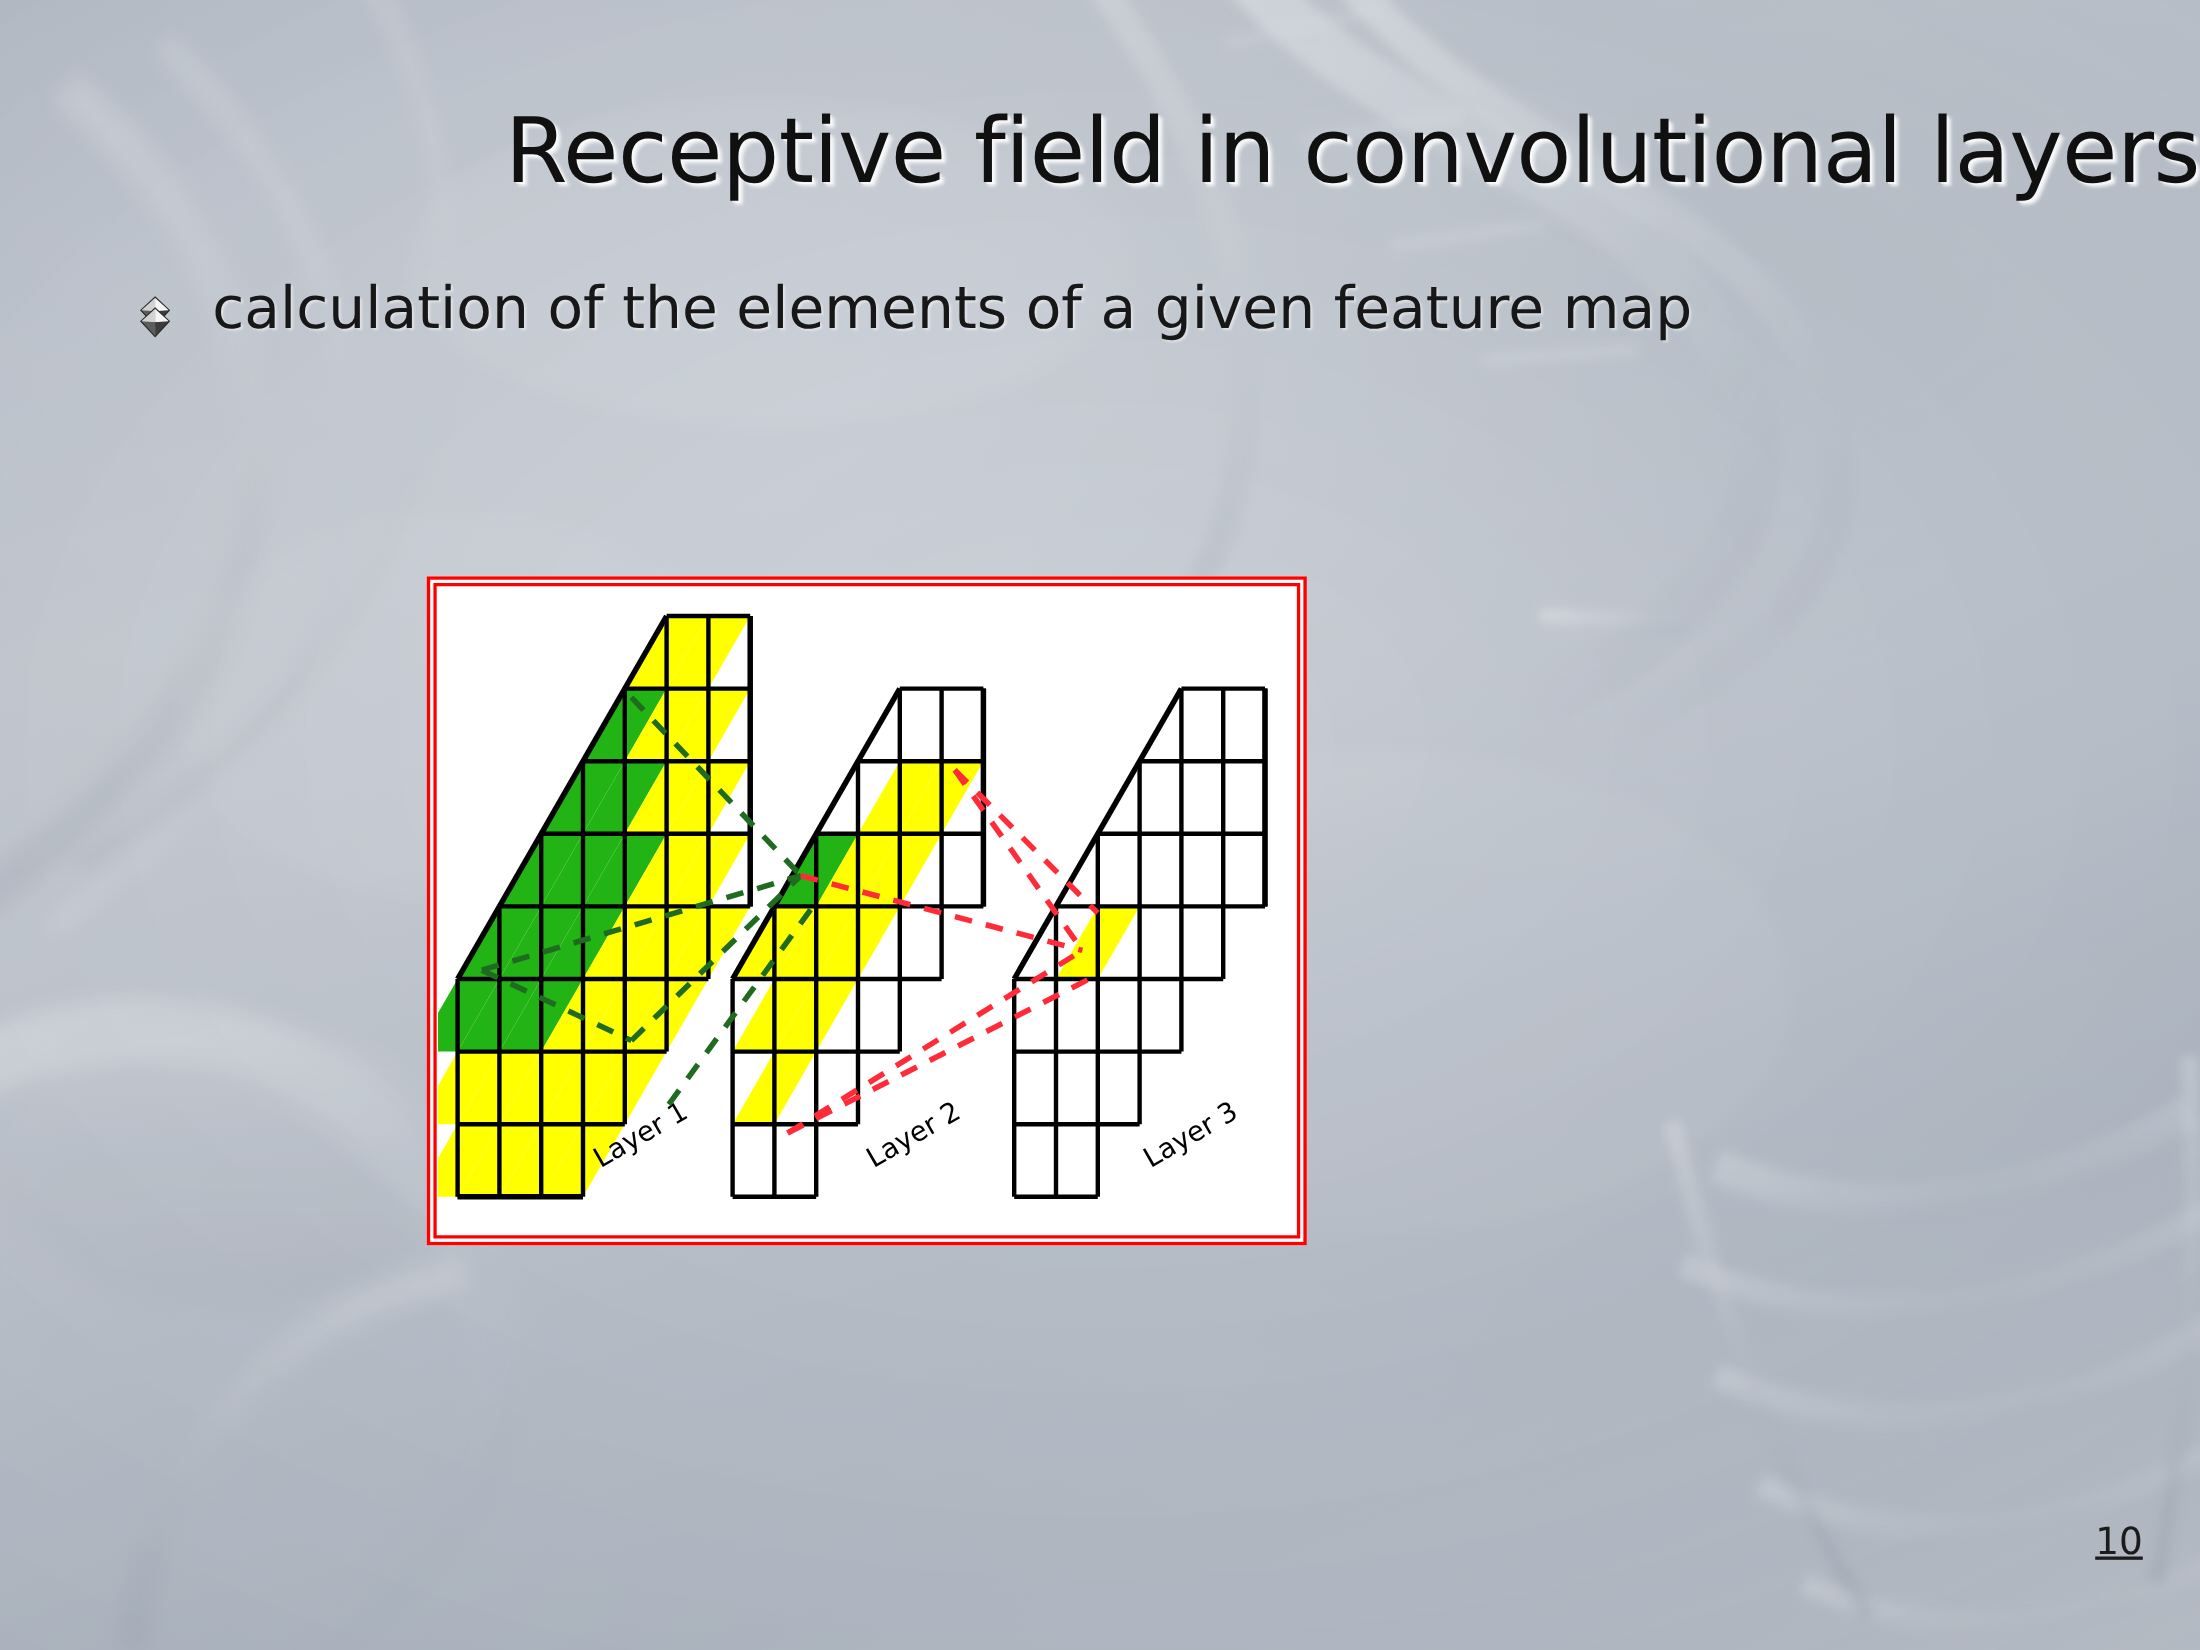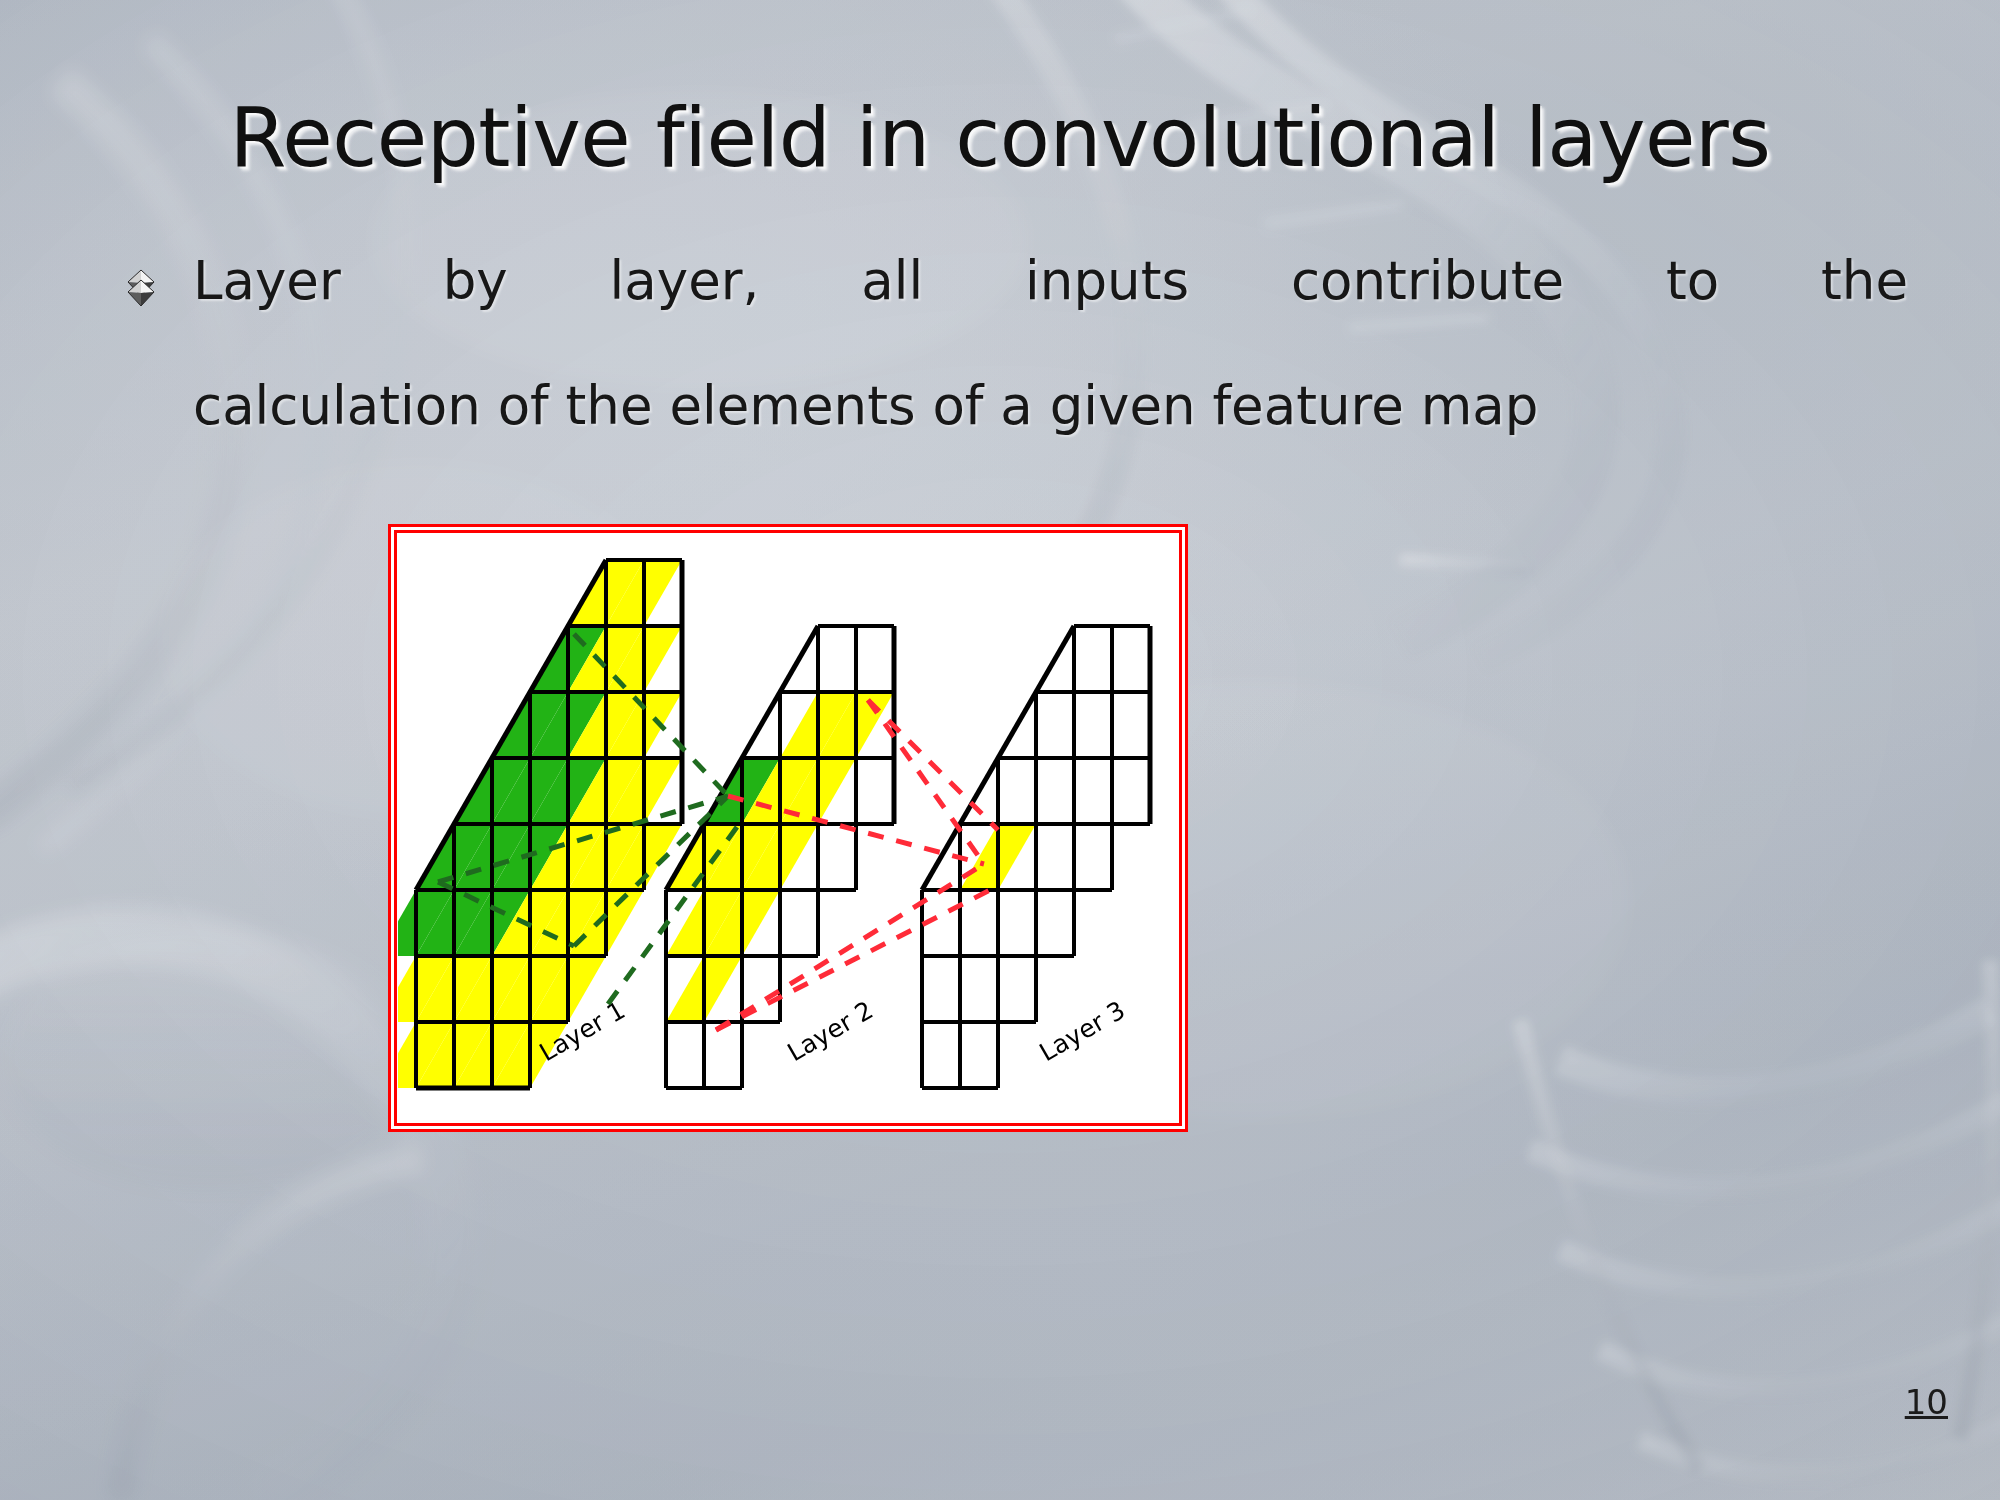--- a/index.html
+++ b/index.html
@@ -20,21 +20,21 @@
       linear-gradient(160deg,#b7bec8 0%,#c7ccd3 28%,#bfc5ce 52%,#aeb6c1 78%,#c2c7ce 100%);
   }
   #bg svg{position:absolute;inset:0;width:2000px;height:1500px;}
   #bg .vig{
     position:absolute;inset:0;
     background:radial-gradient(ellipse 85% 75% at 50% 45%, rgba(255,255,255,0.10) 0%, rgba(120,130,145,0.18) 100%);
   }
 
   
   #title{
-    position:absolute;left:0;top:96px;width:2000px;text-align:center;z-index:5;
+    position:absolute;left:0;top:96px;width:2000px;text-align:right;z-index:5;
     font-size:82px;line-height:1.02;color:#101010;font-weight:normal;
     letter-spacing:-0.5px;
     text-shadow:4px 4px 3px rgba(255,255,255,0.75), 2px 2px 0 rgba(250,250,250,0.55);
     white-space:nowrap;
   }
 
   
   #bullets{position:absolute;left:118px;top:240px;width:1790px;z-index:5;}
   .bullet-row{position:relative;padding-left:75px;margin-bottom:10px;}
   .bullet-mark{
@@ -160,21 +160,20 @@
     <span class="bullet-mark">
       <svg width="34" height="34" viewBox="0 0 34 34">
         <polygon points="17,4 30,16 17,17" fill="#f4f4f4"></polygon>
         <polygon points="30,16 17,30 17,17" fill="#3c3c3c"></polygon>
         <polygon points="17,4 4,16 17,17" fill="#d2d2d2"></polygon>
         <polygon points="4,16 17,30 17,17" fill="#5d5d5d"></polygon>
         <polygon points="17,4 30,16 17,30 4,16" fill="none" stroke="#2a2a2a" stroke-width="1"></polygon>
       </svg>
     </span>
     <div class="bullet-text">
-      <span class="j">Layer by layer, all inputs contribute to the</span>
       <span class="l">calculation of the elements of a given feature map</span>
     </div>
   </div>
 
 </div>
 
 <div id="figure">
   <div class="inner">
     <svg width="786" height="594" viewBox="0 0 786 594">
 

